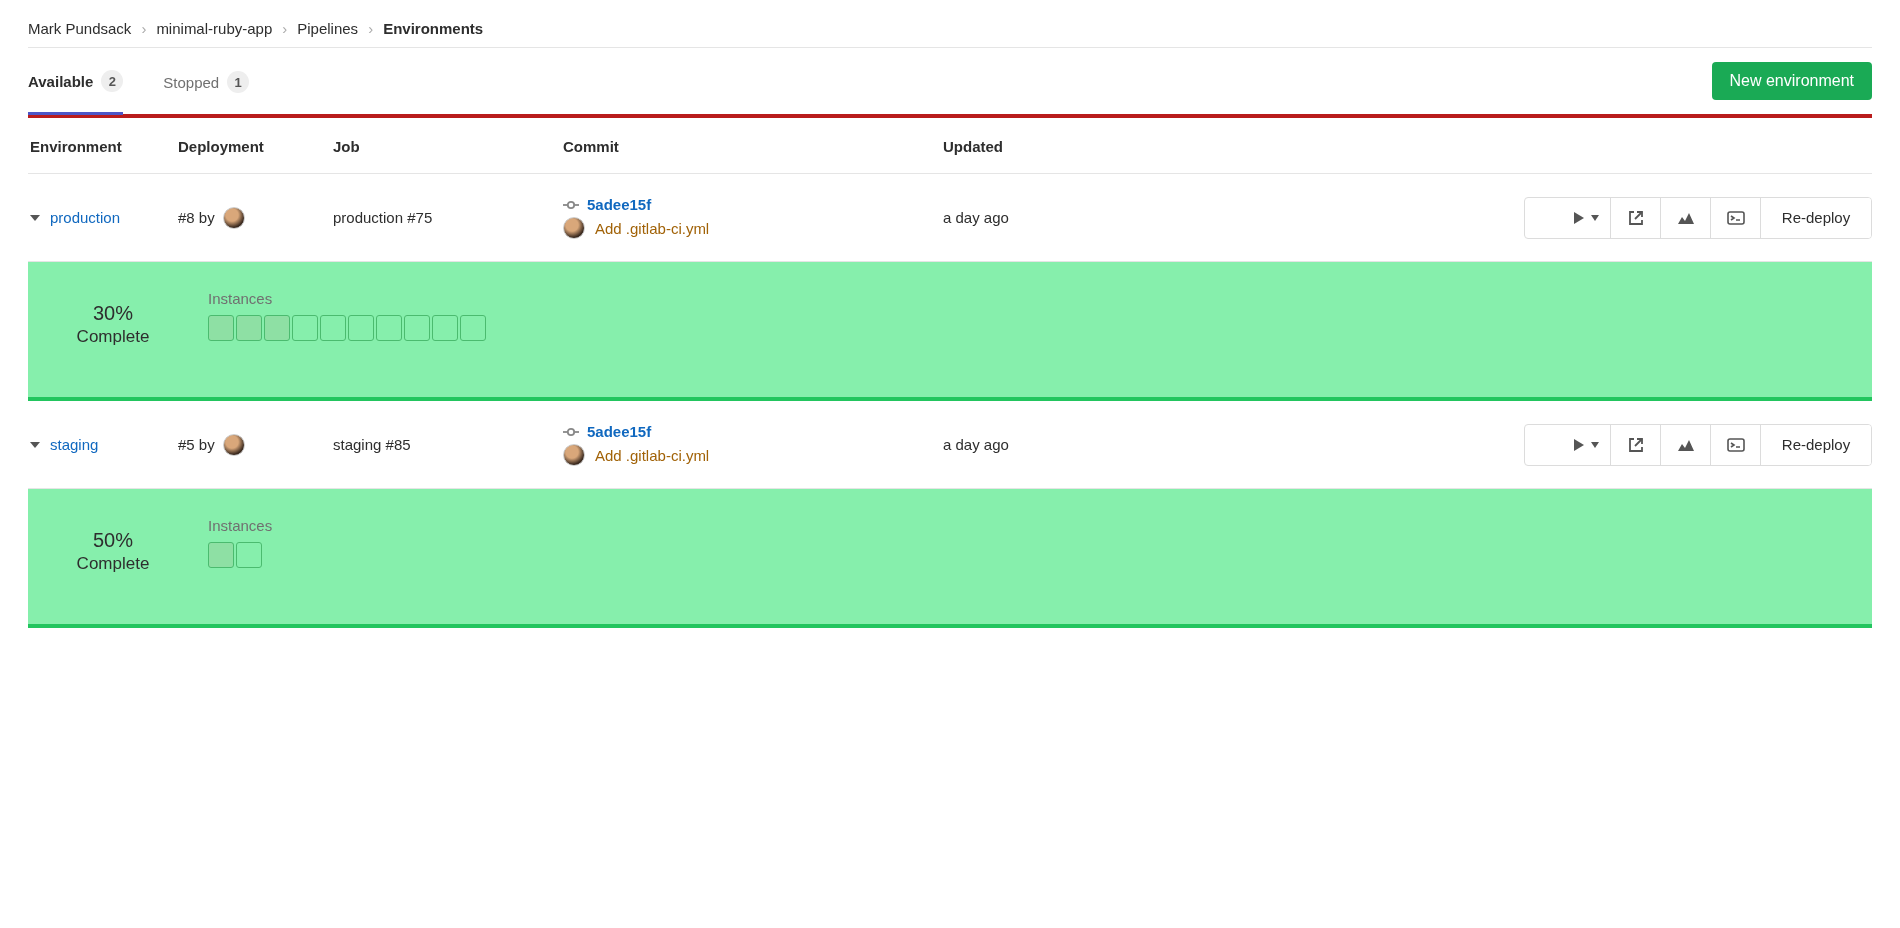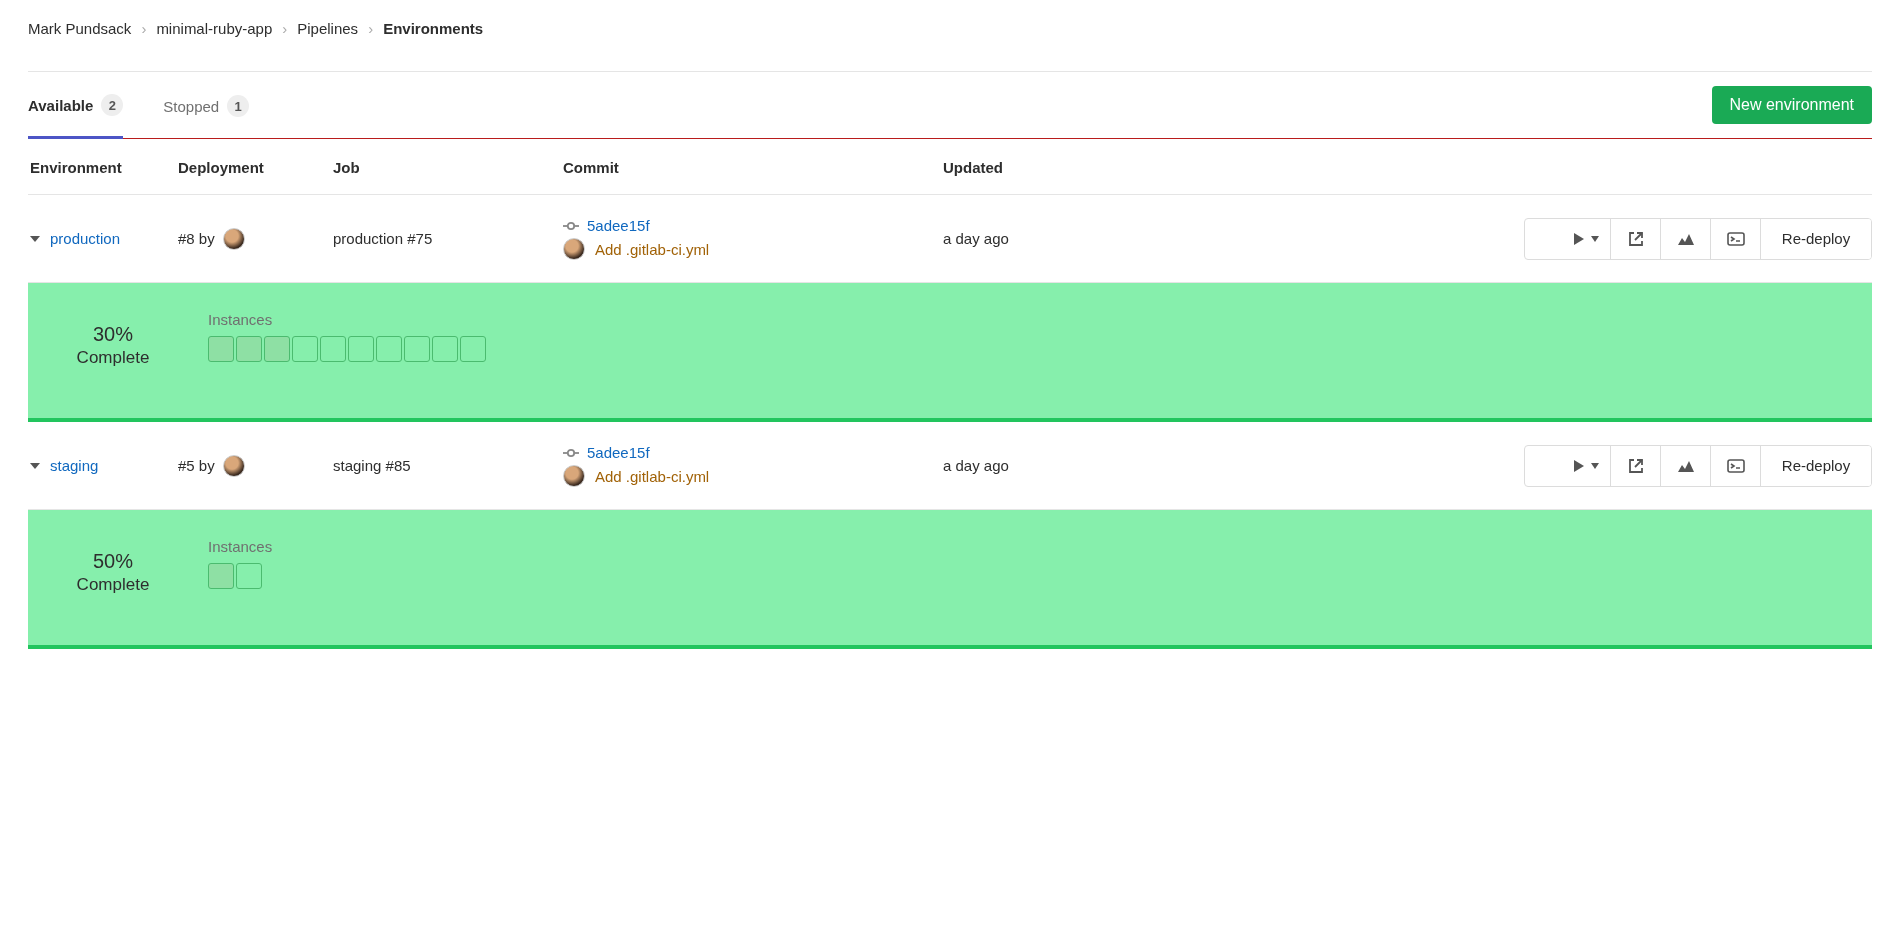--- a/index.html
+++ b/index.html
@@ -8,32 +8,32 @@
     font-size: 15px;
     color: #2e2e2e;
     background: #fff;
     padding: 20px 28px;
   }
   .breadcrumb {
     display: flex;
     align-items: flex-start;
     gap: 10px;
     color: #2e2e2e;
-    padding-bottom: 34px;
+    padding-bottom: 10px;
     border-bottom: 1px solid #e5e5e5;
   }
   .breadcrumb a { color: #2e2e2e; text-decoration: none; }
   .breadcrumb .sep { color: #aaa; }
   .breadcrumb .current { font-weight: 700; color: #2e2e2e; }
 
   .tabs-row {
     display: flex;
     align-items: center;
     justify-content: space-between;
-    border-bottom: 1px solid #b91c1c;
+    border-bottom: 4px solid #b91c1c;
     margin-top: 0;
   }
   .tabs {
     display: flex;
     gap: 40px;
     padding-top: 22px;
   }
   .tab {
     display: flex;
     align-items: center;
@@ -102,21 +102,21 @@
   }
   .env-link { color:#1068bf; text-decoration:none; }
   .deploy-cell { display:flex; align-items:center; gap:8px;text-align:right; }
   .avatar {
     width:22px; height:22px; border-radius:50%;
     background: radial-gradient(circle at 40% 35%, #d9a77a 35%, #3b2a1f 70%);
     border:1px solid #ccc;
   }
   .commit-cell { display:flex; flex-direction:column; gap:4px; }
   .commit-line1 { display:flex; align-items:center; gap:8px; }
-  .commit-sha { color:#1068bf; font-weight:400; text-decoration:none; }
+  .commit-sha { color:#1068bf; font-weight:700; text-decoration:none; }
   .commit-icon { color:#888; display:inline-flex; }
   .commit-line2 { display:flex; align-items:center; gap:10px; }
   .commit-msg { color:#a16207; }
 
   .action-group {
     display:flex;
     border:1px solid #dcdcdc;
     border-radius:4px;
     overflow:hidden;
     padding-left:36px;

